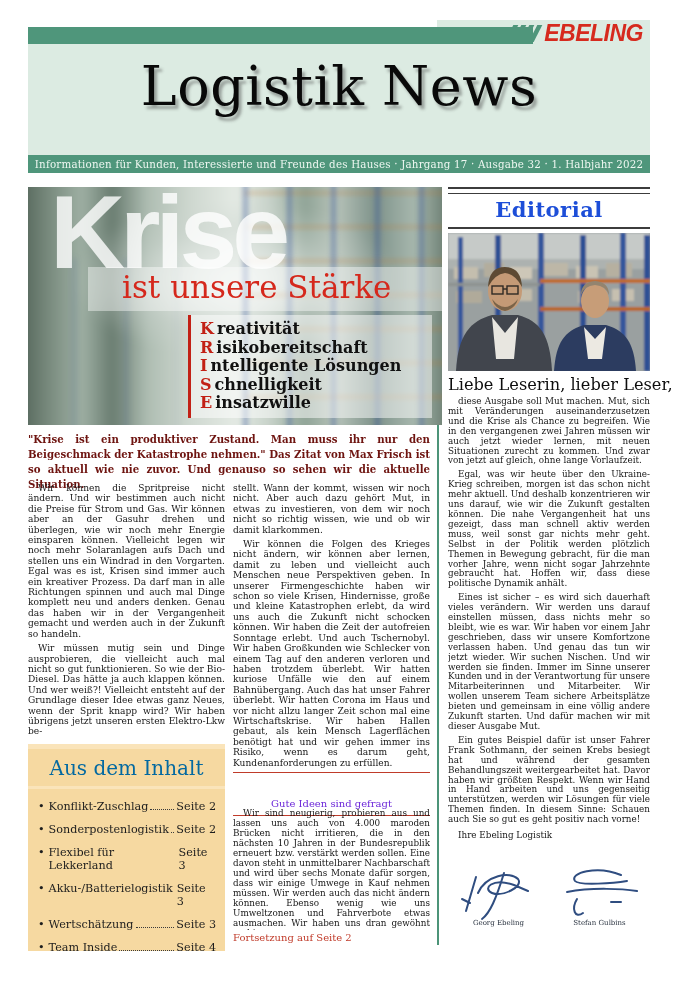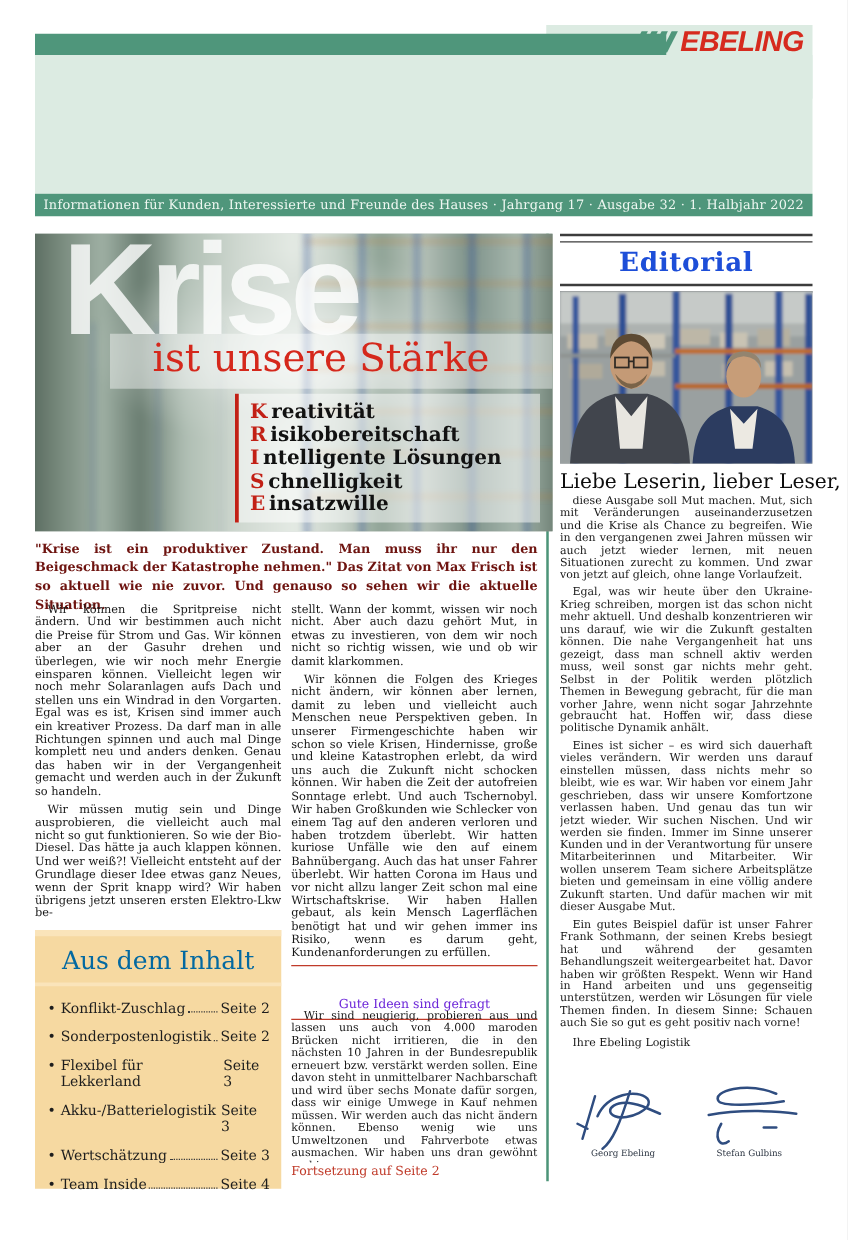--- a/index.html
+++ b/index.html
@@ -110,20 +110,21 @@
     <div class="logo-row2">
       <div class="slash r"></div>
       <div class="slash r"></div>
       <div class="slash r"></div>
       <div class="logo-bar-red"></div>
       <span class="logo-word2">Logistik</span>
     </div>
   </div>
   <div class="masthead-bar"></div>
   <div class="masthead-box">
+    <div class="paper-title">Logistik News</div>
   </div>
   <div class="masthead-banner">Informationen für Kunden, Interessierte und Freunde des Hauses  ·  Jahrgang 17  ·  Ausgabe 32  ·  1. Halbjahr 2022</div>
 
   <div class="divider"></div>
 
   <div class="col-left">
 
     <div class="hero">
       <div class="hero-bg"></div>
       <div class="hero-racking"></div>

